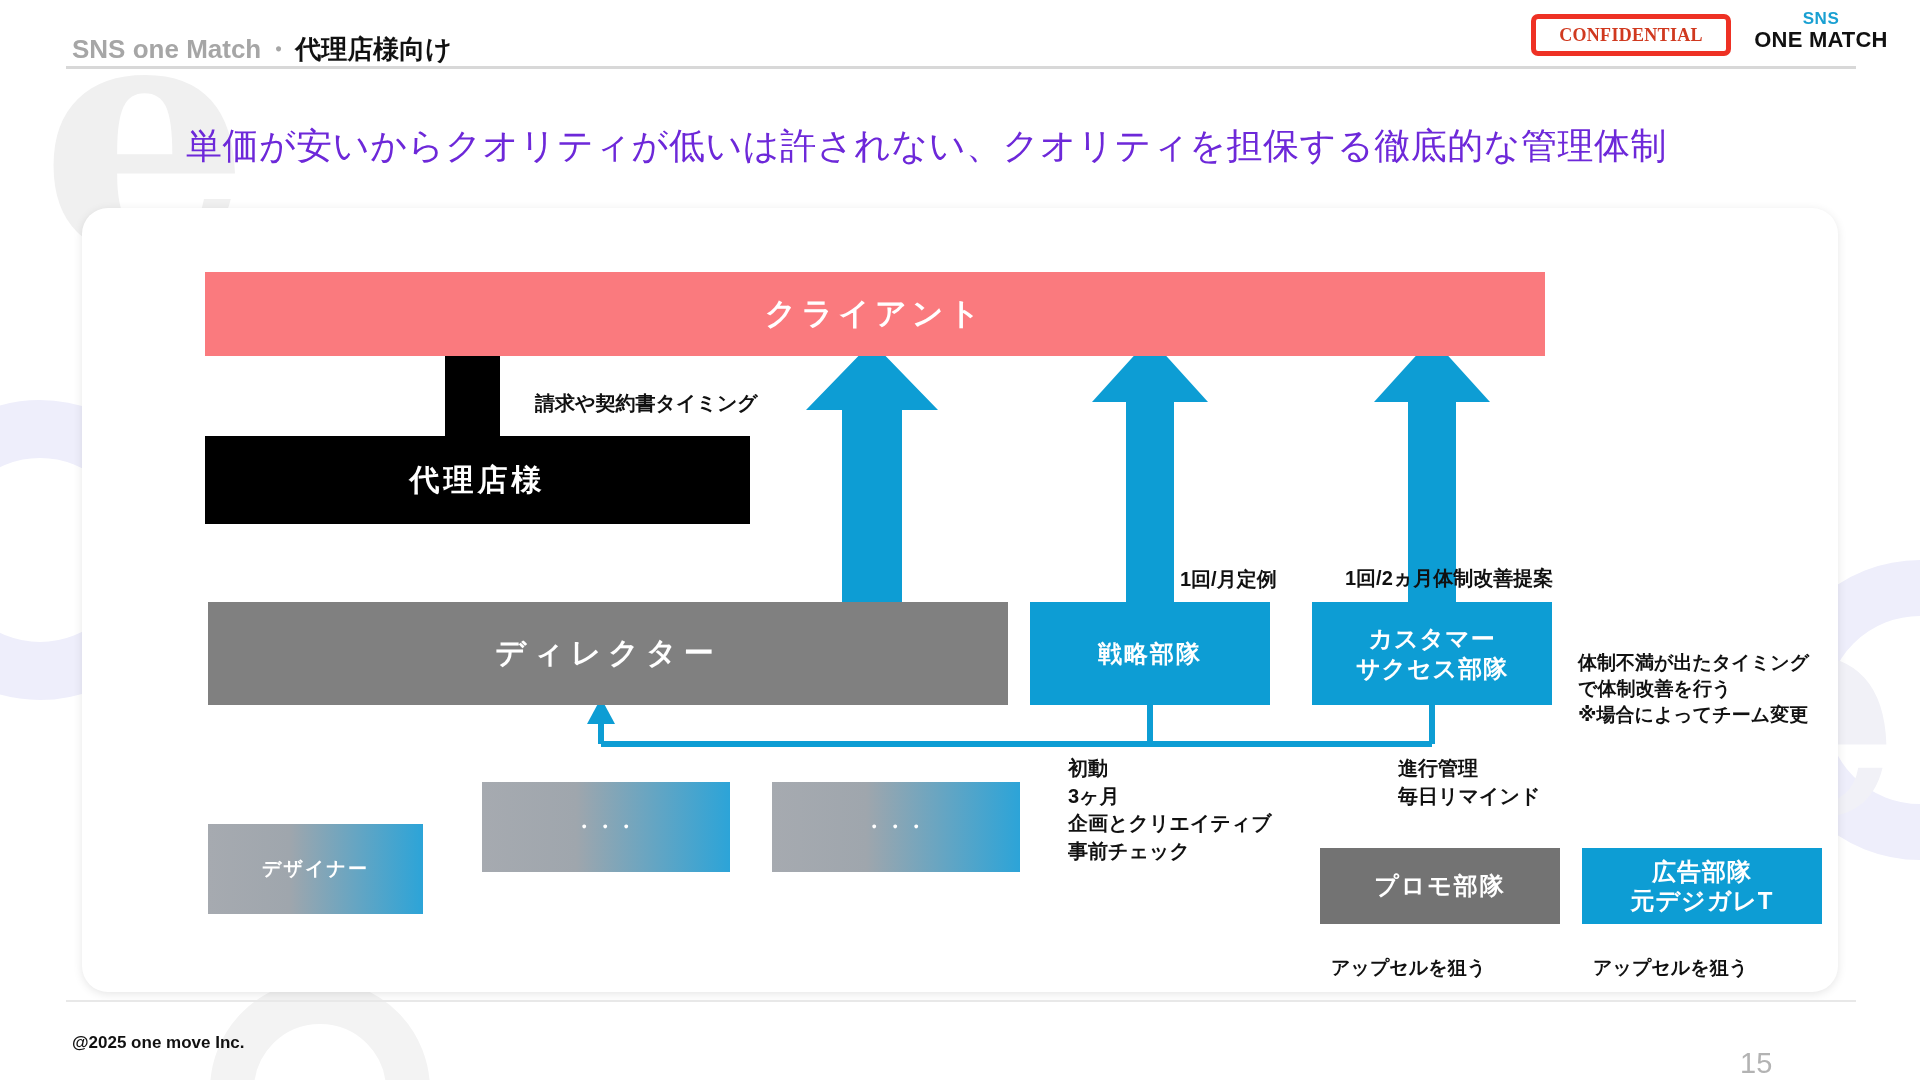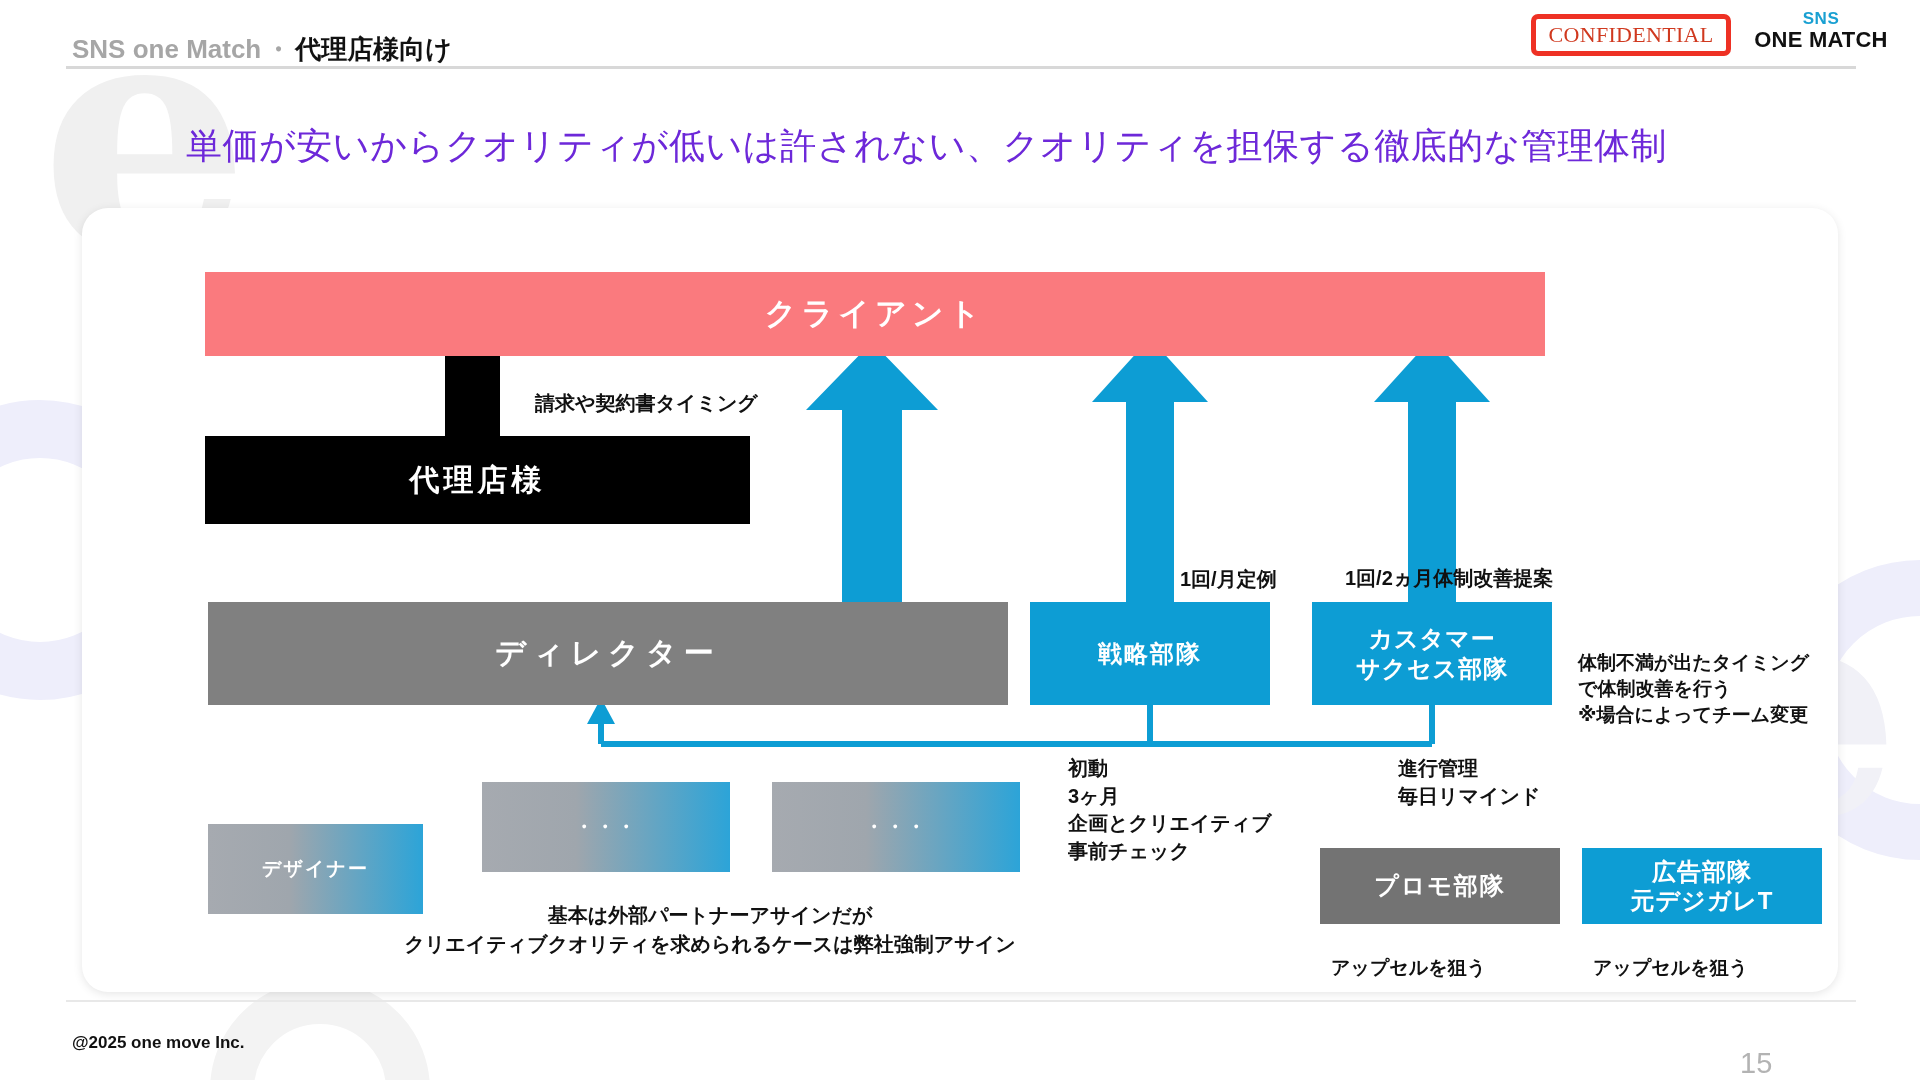--- a/index.html
+++ b/index.html
@@ -70,21 +70,21 @@
   #confidential {
     position: absolute; left: 1531px; top: 14px;
     width: 200px; height: 42px;
     border: 5px solid #ee3124;
     border-radius: 7px;
     display: flex; align-items: center; justify-content: center;
   }
   #confidential span {
     color: #d0391f;
     font-family: "Liberation Serif", "DejaVu Serif", serif;
-    font-weight: 400; font-size: 22px;
+    font-weight: 700; font-size: 18px;
     letter-spacing: 0.3px;
   }
   #logo {
     position: absolute; left: 1746px; top: 10px;
     width: 150px; text-align: center; line-height: 1.05;
   }
   #logo .l1 { color: #19a0d2; font-size: 17px; font-weight: 700; letter-spacing: .5px; }
   #logo .l2 { color: #111111; font-size: 22px; font-weight: 700; letter-spacing: .2px; }
 
   
@@ -268,22 +268,20 @@
   <div class="note" id="note-bimonthly">1回/2ヵ月体制改善提案</div>
   <div class="note" id="note-dissat">体制不満が出たタイミング
 で体制改善を行う
 ※場合によってチーム変更</div>
   <div class="note" id="note-initial">初動
 3ヶ月
 企画とクリエイティブ
 事前チェック</div>
   <div class="note" id="note-progress">進行管理
 毎日リマインド</div>
-  <div class="note" id="note-partner">基本は外部パートナーアサインだが
-クリエイティブクオリティを求められるケースは弊社強制アサイン</div>
   <div class="note" id="note-upsell-1">アップセルを狙う</div>
   <div class="note" id="note-upsell-2">アップセルを狙う</div>
 
   <div id="footer-rule"></div>
   <div id="footer-copy">@2025 one move Inc.</div>
   <div id="footer-page">15</div>
 
 </div>
 
 </body></html>

